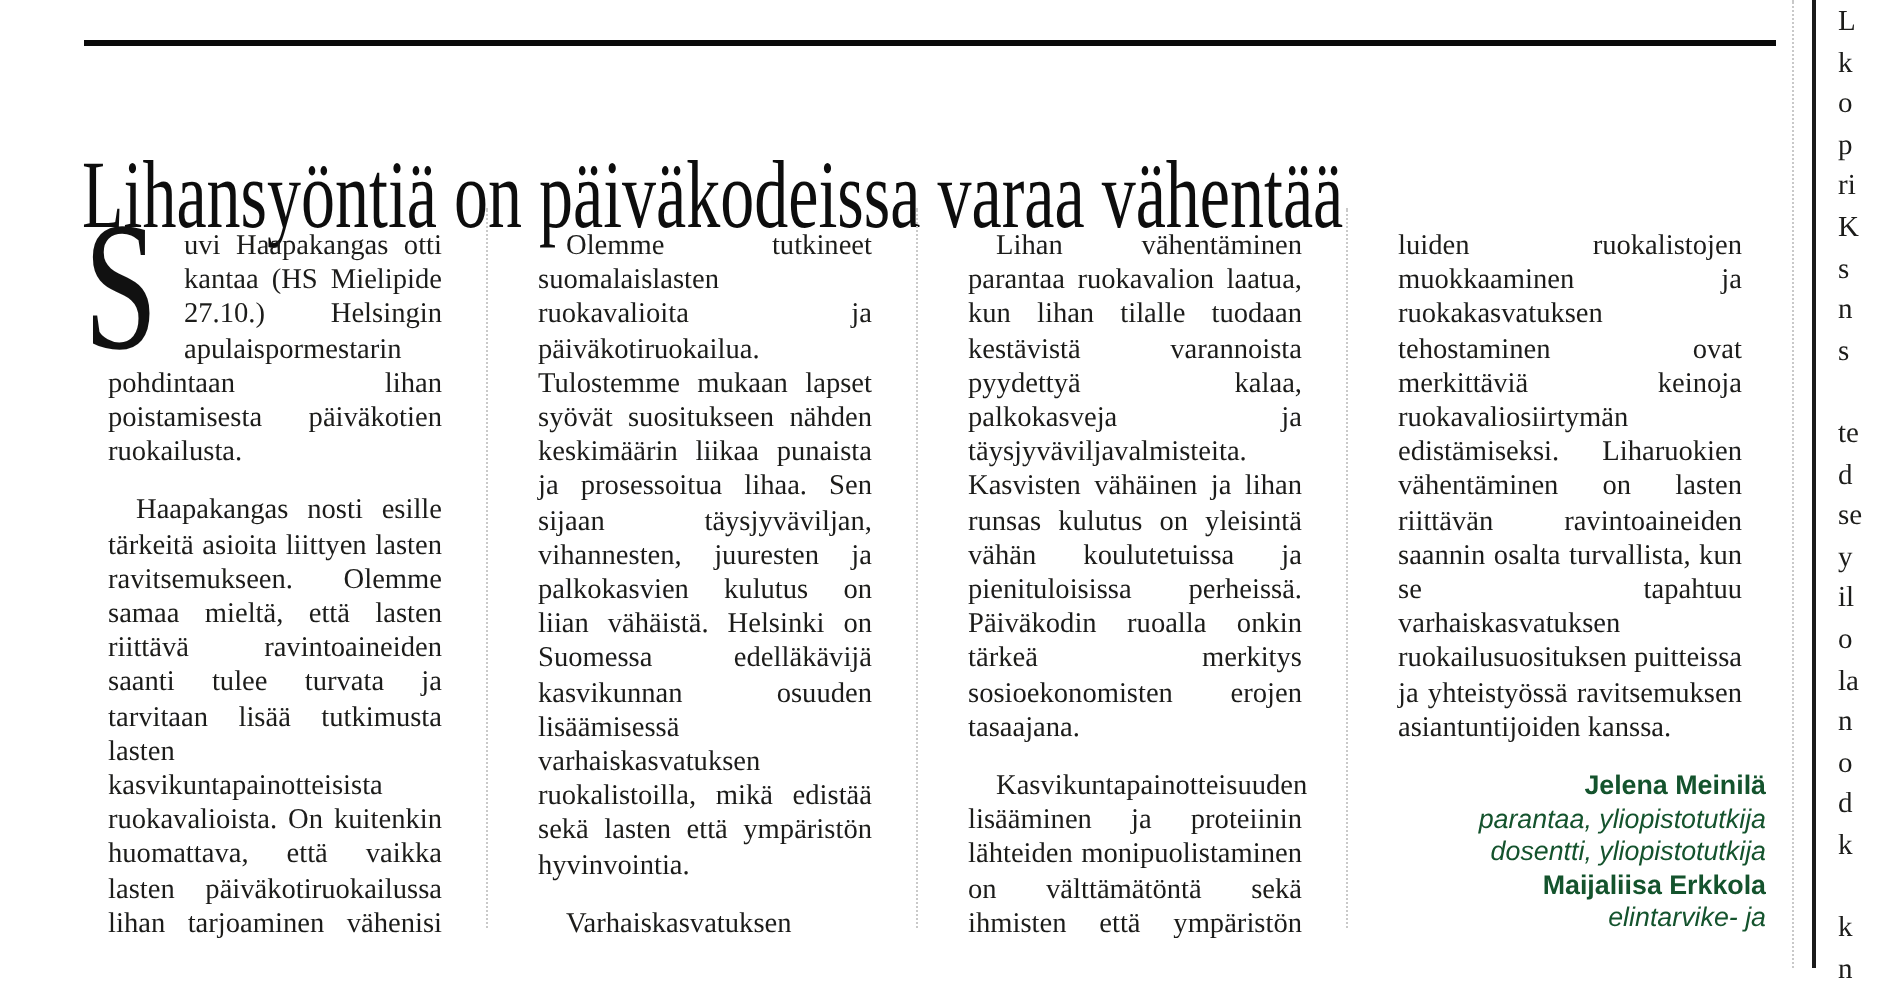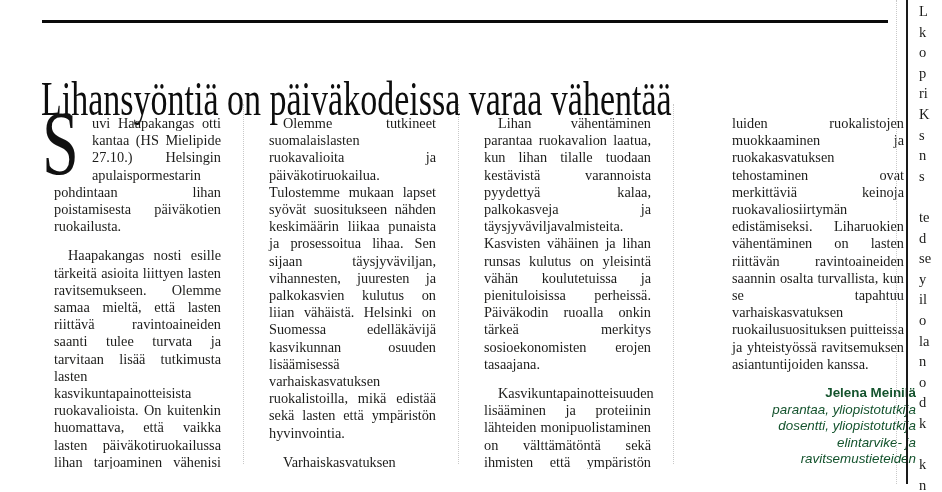--- a/index.html
+++ b/index.html
@@ -23,21 +23,21 @@
     font-weight:400;
   }
   .col{
     position:absolute;top:103px;width:191px;height:366px;
     font-size:14.3px;line-height:17.2px;
     text-align:justify;overflow:hidden;
   }
   .col1{left:42px;}
   .col2{left:257px;}
   .col3{left:472px;}
-  .col4{left:720px;width:196px;}
+  .col4{left:687px;width:196px;}
   .para{margin:12px;padding:0;}
   .para.indent{text-indent:14px;}
   .dropcap-spacer{float:left;width:38px;height:66px;}
   .dropcap{
     position:absolute;left:0px;top:-6px;
     font-size:92px;line-height:1;color:#111;
     transform:scaleX(0.72);transform-origin:0 0;
   }
   .signature{
     margin-top:2px;
@@ -88,20 +88,21 @@
     <p class="para indent">Lihan vähentäminen parantaa ruokavalion laatua, kun lihan tilalle tuodaan kestävistä varannoista pyydettyä kalaa, palkokasveja ja täysjyväviljavalmisteita. Kasvisten vähäinen ja lihan runsas kulutus on yleisintä vähän koulutetuissa ja pienituloisissa perheissä. Päiväkodin ruoalla onkin tärkeä merkitys sosioekonomisten erojen tasaajana.</p>
     <p class="para indent">Kasvikuntapainotteisuuden lisääminen ja proteiinin lähteiden monipuolistaminen on välttämätöntä sekä ihmisten että ympäristön hyvinvoinnin edistämiseksi. Julkisten ruokapalve-</p>
   </div>
 
   <div class="col col4">
     <p class="para">luiden ruokalistojen muokkaaminen ja ruokakasvatuksen tehostaminen ovat merkittäviä keinoja ruokavaliosiirtymän edistämiseksi. Liharuokien vähentäminen on lasten riittävän ravintoaineiden saannin osalta turvallista, kun se tapahtuu varhaiskasvatuksen ruokailusuosituksen puitteissa ja yhteistyössä ravitsemuksen asiantuntijoiden kanssa.</p>
     <div class="signature">
       <div class="sig-name">Jelena Meinilä</div>
       <div class="sig-role">parantaa, yliopistotutkija</div>
       <div class="sig-role">dosentti, yliopistotutkija</div>
+      <div class="sig-name">Maijaliisa Erkkola</div>
       <div class="sig-role">elintarvike- ja ravitsemustieteiden</div>
       <div class="sig-role">professori</div>
       <div class="sig-role">osasto,</div>
 
     </div>
   </div>
 
   <div class="divider-dotted d1"></div>
   <div class="divider-dotted d2"></div>
   <div class="divider-dotted d3"></div>

